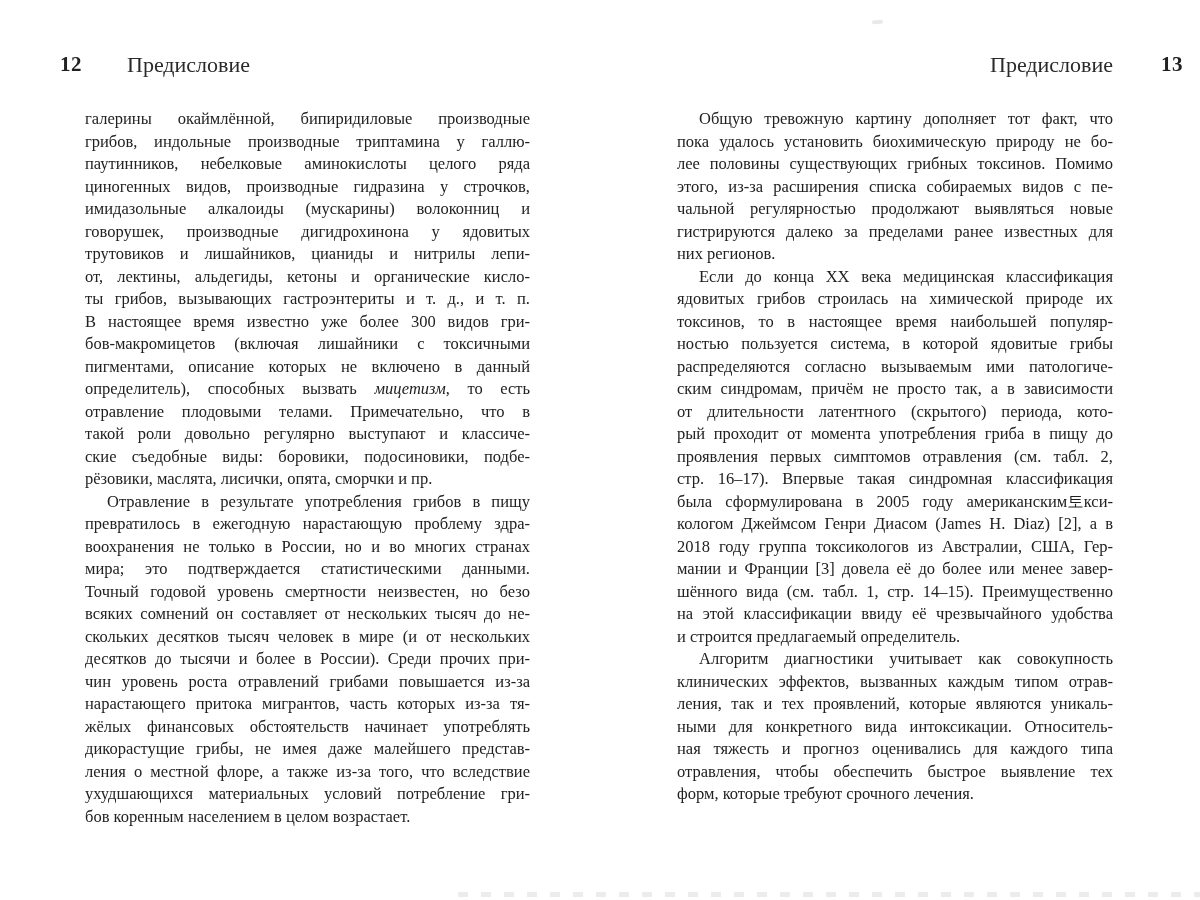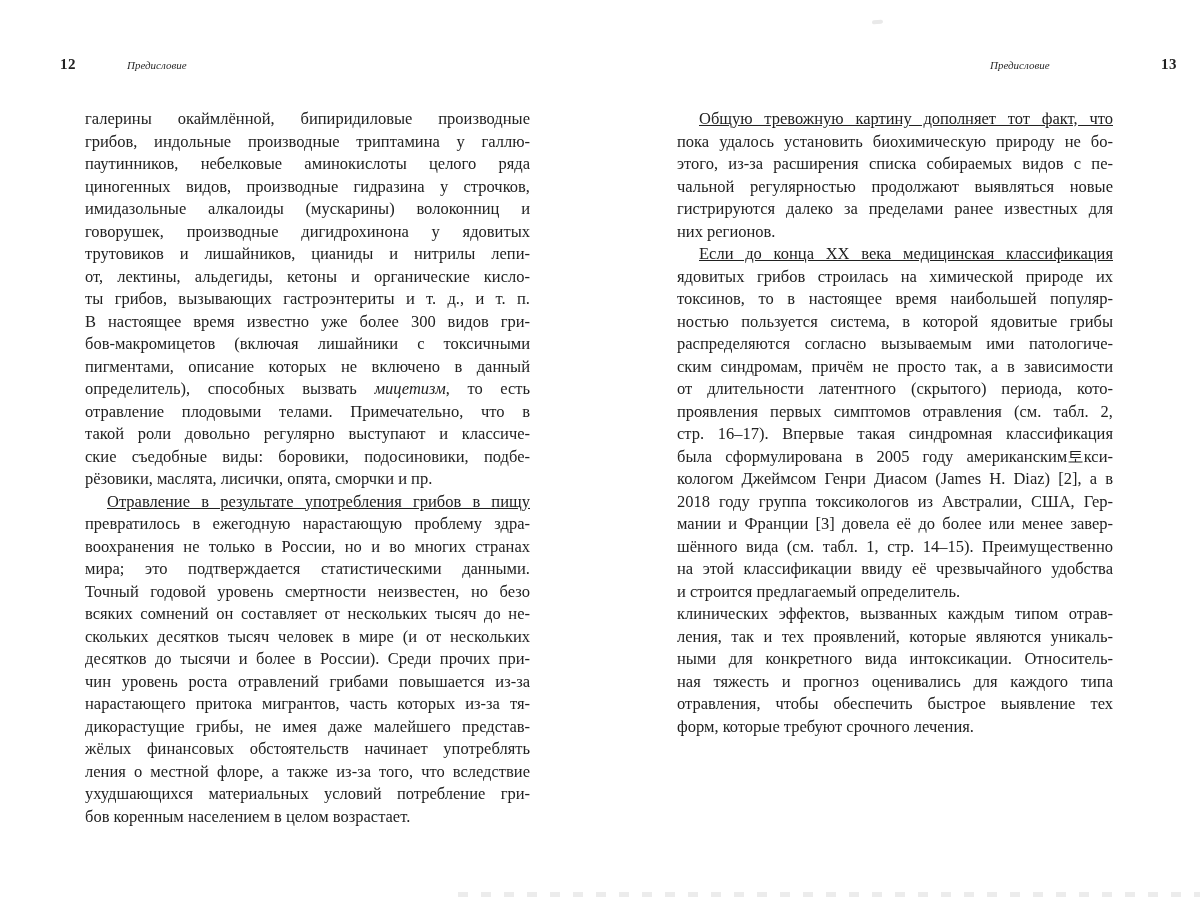--- a/index.html
+++ b/index.html
@@ -11,26 +11,26 @@
     overflow: hidden;
     font-family: "Liberation Serif", "DejaVu Serif", serif;
     color: #212121;
   }
   .spread { position: absolute; inset: 0; }
 
   
   .running-head { position: absolute; top: 52px; height: 24px; }
   .page-num {
     position: absolute; top: 0;
-    font-size: 15px; font-weight: bold; line-height: 24px;
+    font-size: 21px; font-weight: bold; line-height: 24px;
     letter-spacing: 0.5px;
   }
   .head-title {
     position: absolute; top: 3px;
-    font-size: 11px; font-style: italic; line-height: 20px;
+    font-size: 22px; line-height: 20px;
     color: #2a2a2a;
   }
   #lh-num   { left: 60px; }
   #lh-title { left: 127px; }
   #rh-title { left: 990px; }
   #rh-num   { left: 1161px; }
 
   
   .column { position: absolute; top: 108px; }
   #col-left  { left: 85px;  width: 445px; }
@@ -41,21 +41,21 @@
     font-size: 16.5px;
     line-height: 22.5px;
     height: 22.5px;
     text-align: justify;
     text-align-last: justify;
     text-justify: inter-word;
     white-space: normal;
     color: #212121;
   }
   .line.last { text-align-last: left; }
-  .line.indent { padding-left: 22px; text-decoration: underline; }
+  .line.indent { padding-left: 22px; }
   .line i { font-style: italic; margin-top: 44px; }
 
   
   .smudge {
     position: absolute; left: 872px; top: 20px;
     width: 11px; height: 4px;
     background: #e9e9e9; border-radius: 2px;
     transform: rotate(-4deg);
   }
   .bottom-dashes {
@@ -105,55 +105,58 @@
         <div class="line indent">Отравление в результате употребления грибов в пищу</div>
         <div class="line">превратилось в ежегодную нарастающую проблему здра-</div>
         <div class="line">воохранения не только в России, но и во многих странах</div>
         <div class="line">мира; это подтверждается статистическими данными.</div>
         <div class="line">Точный годовой уровень смертности неизвестен, но безо</div>
         <div class="line">всяких сомнений он составляет от нескольких тысяч до не-</div>
         <div class="line">скольких десятков тысяч человек в мире (и от нескольких</div>
         <div class="line">десятков до тысячи и более в России). Среди прочих при-</div>
         <div class="line">чин уровень роста отравлений грибами повышается из-за</div>
         <div class="line">нарастающего притока мигрантов, часть которых из-за тя-</div>
+        <div class="line">жёлых финансовых обстоятельств начинает употреблять</div>
         <div class="line">дикорастущие грибы, не имея даже малейшего представ-</div>
-        <div class="line">жёлых финансовых обстоятельств начинает употреблять</div>
         <div class="line">ления о местной флоре, а также из-за того, что вследствие</div>
         <div class="line">ухудшающихся материальных условий потребление гри-</div>
         <div class="line last">бов коренным населением в целом возрастает.</div>
       </div>
     </div>
   <div class="column" id="col-right">
       <div class="para">
         <div class="line indent">Общую тревожную картину дополняет тот факт, что</div>
         <div class="line">пока удалось установить биохимическую природу не бо-</div>
+        <div class="line">лее половины существующих грибных токсинов. Помимо</div>
         <div class="line">этого, из-за расширения списка собираемых видов с пе-</div>
         <div class="line">чальной регулярностью продолжают выявляться новые</div>
         <div class="line">гистрируются далеко за пределами ранее известных для</div>
         <div class="line last">них регионов.</div>
       </div>
       <div class="para">
         <div class="line indent">Если до конца XX века медицинская классификация</div>
         <div class="line">ядовитых грибов строилась на химической природе их</div>
         <div class="line">токсинов, то в настоящее время наибольшей популяр-</div>
         <div class="line">ностью пользуется система, в которой ядовитые грибы</div>
         <div class="line">распределяются согласно вызываемым ими патологиче-</div>
         <div class="line">ским синдромам, причём не просто так, а в зависимости</div>
         <div class="line">от длительности латентного (скрытого) периода, кото-</div>
+        <div class="line">рый проходит от момента употребления гриба в пищу до</div>
         <div class="line">проявления первых симптомов отравления (см. табл. 2,</div>
         <div class="line">стр. 16–17). Впервые такая синдромная классификация</div>
         <div class="line">была сформулирована в 2005 году американским토кси-</div>
         <div class="line">кологом Джеймсом Генри Диасом (James H. Diaz) [2], а в</div>
         <div class="line">2018 году группа токсикологов из Австралии, США, Гер-</div>
         <div class="line">мании и Франции [3] довела её до более или менее завер-</div>
         <div class="line">шённого вида (см. табл. 1, стр. 14–15). Преимущественно</div>
         <div class="line">на этой классификации ввиду её чрезвычайного удобства</div>
         <div class="line last">и строится предлагаемый определитель.</div>
       </div>
       <div class="para">
+        <div class="line indent">Алгоритм диагностики учитывает как совокупность</div>
         <div class="line">клинических эффектов, вызванных каждым типом отрав-</div>
         <div class="line">ления, так и тех проявлений, которые являются уникаль-</div>
         <div class="line">ными для конкретного вида интоксикации. Относитель-</div>
         <div class="line">ная тяжесть и прогноз оценивались для каждого типа</div>
         <div class="line">отравления, чтобы обеспечить быстрое выявление тех</div>
         <div class="line last">форм, которые требуют срочного лечения.</div>
       </div>
     </div>
 
   <div class="smudge"></div>

